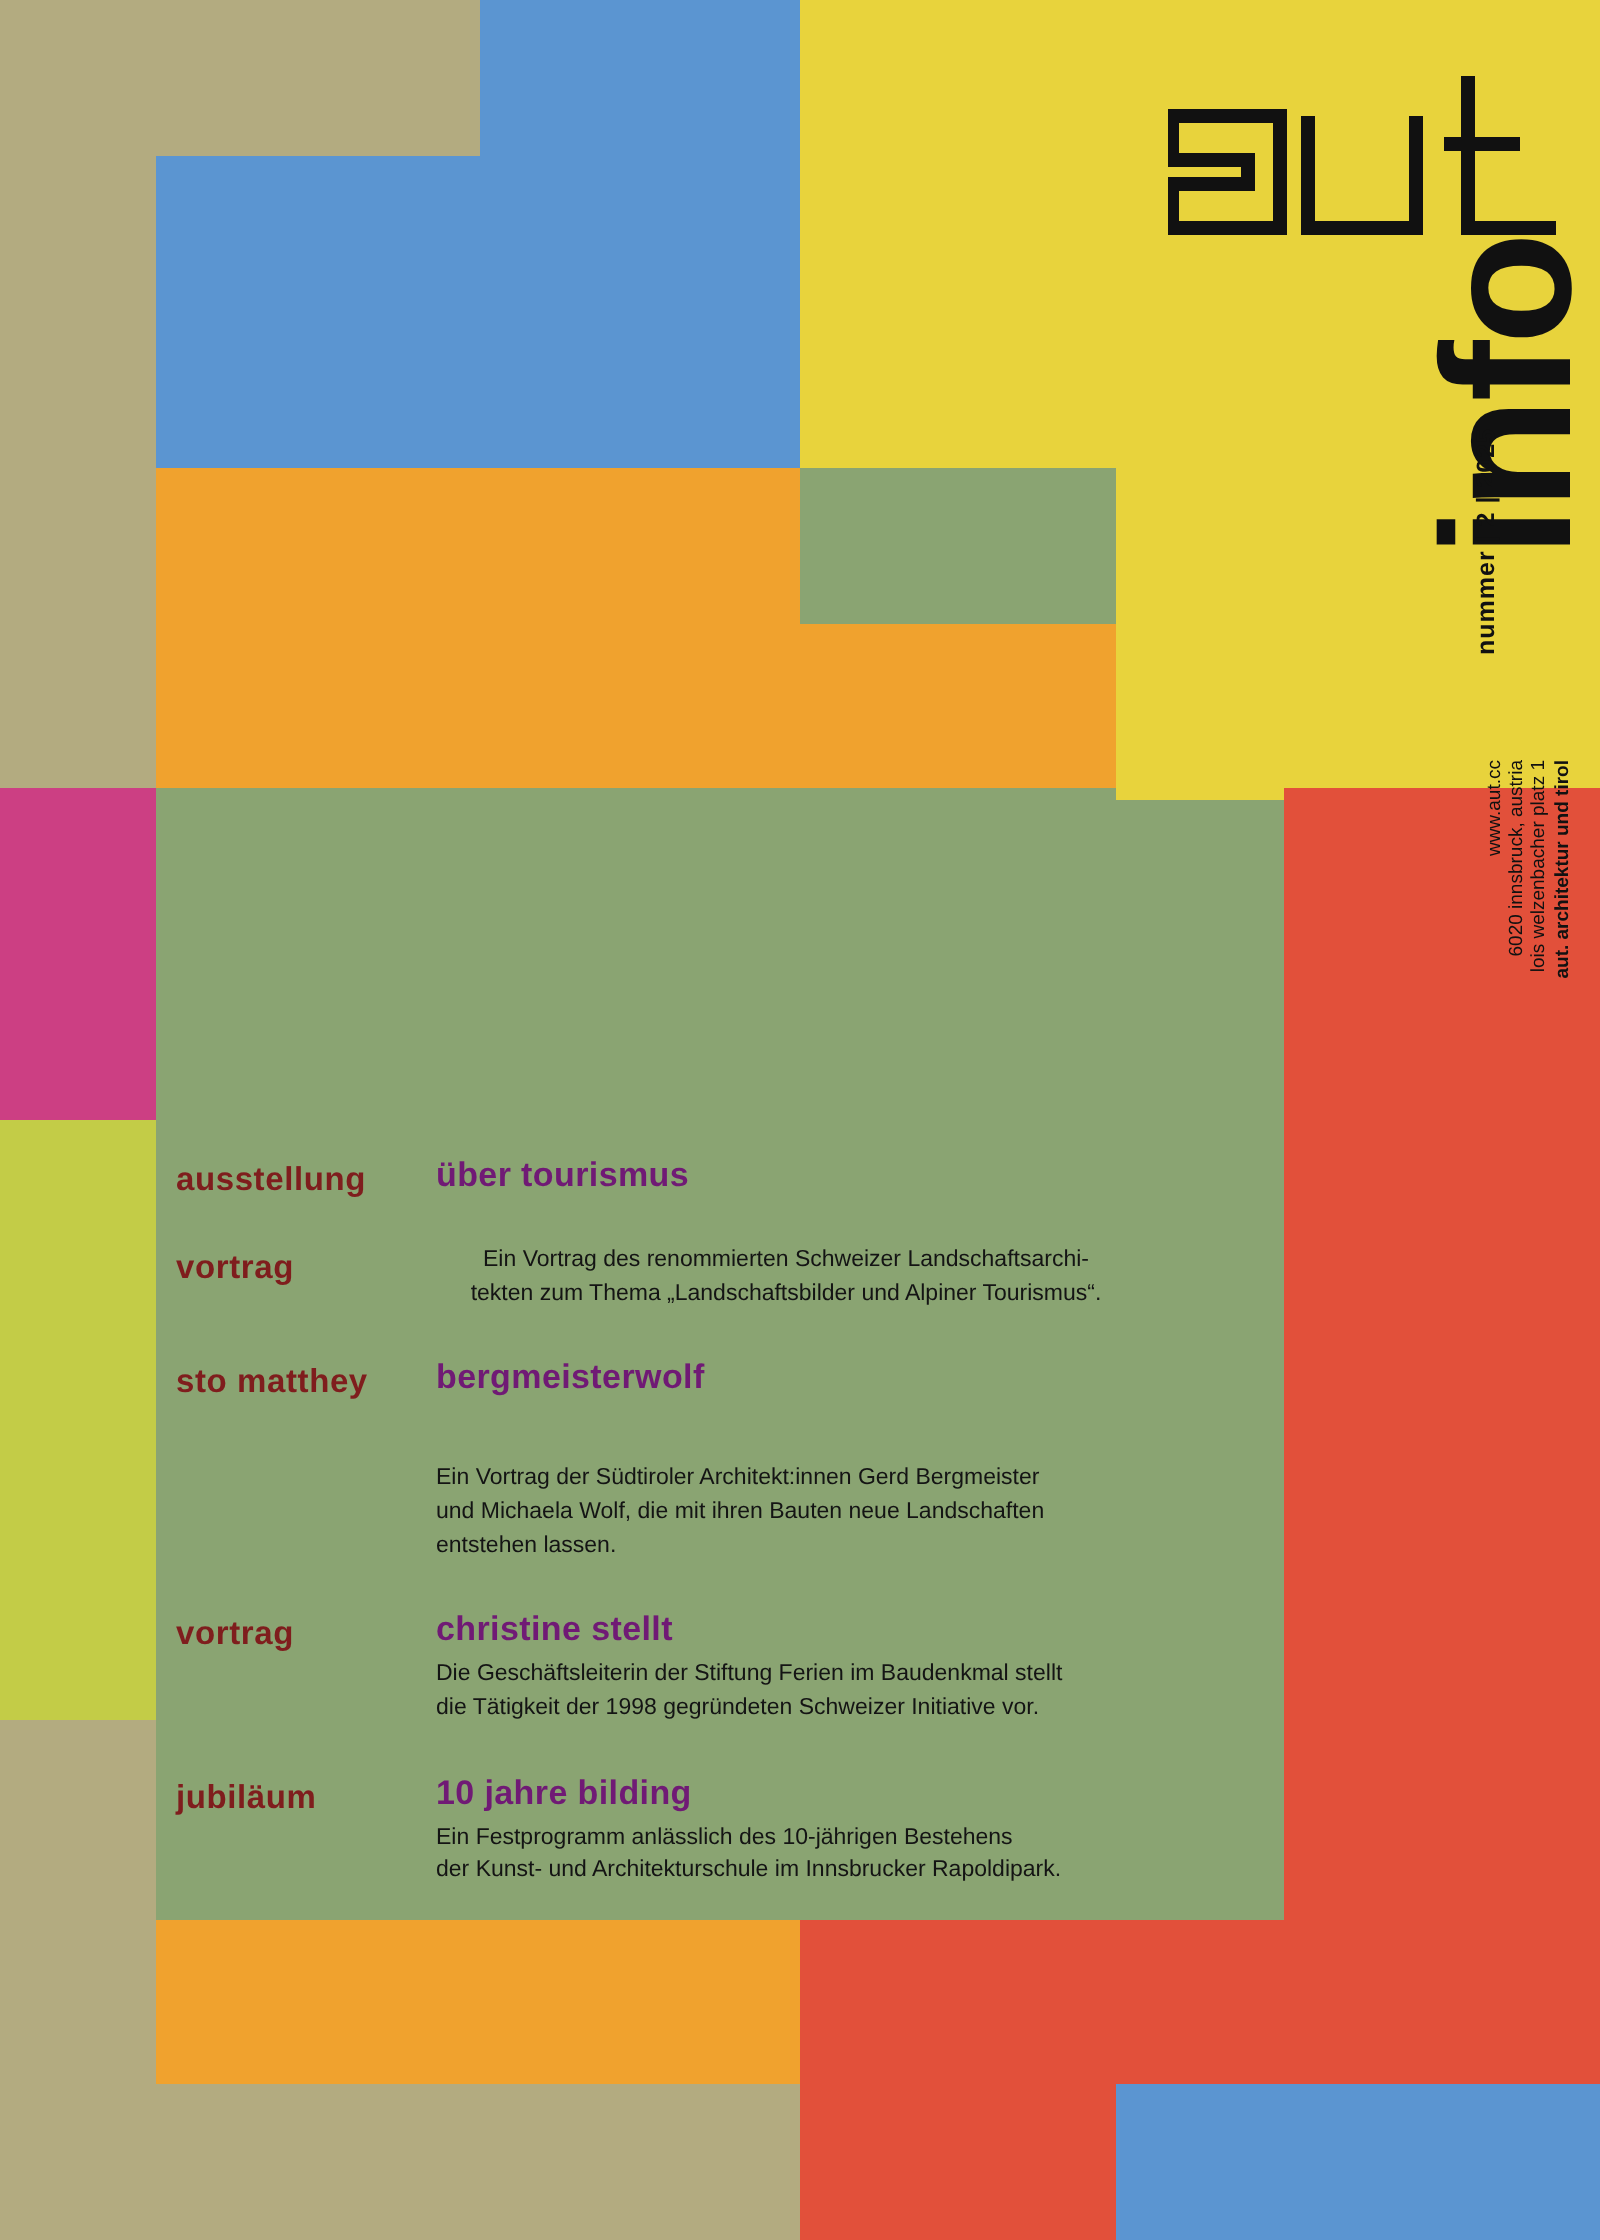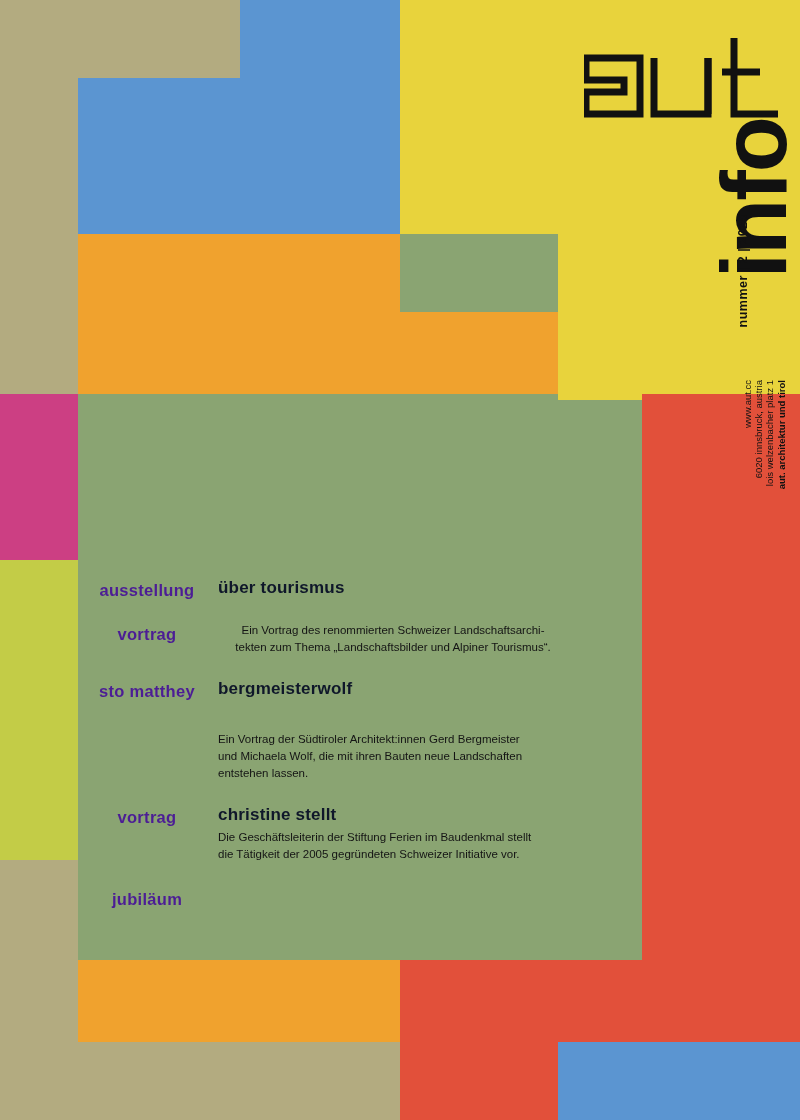--- a/index.html
+++ b/index.html
@@ -93,33 +93,33 @@
   }
   .entry {
     position: relative;
     margin-bottom: 24px;
   }
   .entry .cat {
     position: absolute;
     left: 0;
     top: 3px;
     width: 118px;
-    text-align: center;
+    text-align: left;
     font-size: 16.5px;
     font-weight: bold;
-    color: #4c1d95;
+    color: #7f1d1d;
     letter-spacing: 0.3px;
   }
   .entry .body {
     margin-left: 130px;
   }
   .entry .title {
     font-size: 17px;
     font-weight: bold;
-    color: #0f172a;
+    color: #701a75;
     letter-spacing: 0.2px;
     margin-bottom: 4px;
   }
   .entry .desc {
     font-size: 11.5px;
     color: #141414;
     line-height: 1.45;
   }
 </style>
 </head>
@@ -197,22 +197,27 @@
 und Michaela Wolf, die mit ihren Bauten neue Landschaften
 entstehen lassen.</div>
       </div>
     </div>
 
     <div class="entry">
       <div class="cat">vortrag</div>
       <div class="body">
         <div class="title">christine stellt</div>
         <div class="desc" style="white-space:pre-line;">Die Geschäftsleiterin der Stiftung Ferien im Baudenkmal stellt
-die Tätigkeit der 2005 gegründeten Schweizer Initiative vor.</div>
+die Tätigkeit der 1998 gegründeten Schweizer Initiative vor.</div>
       </div>
     </div>
 
     <div class="entry">
       <div class="cat">jubiläum</div>
+      <div class="body">
+        <div class="title">10 jahre bilding</div>
+        <div class="desc" style="white-space:pre-line;">Ein Festprogramm anlässlich des 10-jährigen Bestehens
+der Kunst- und Architekturschule im Innsbrucker Rapoldipark.</div>
+      </div>
     </div>
 
   </div>
 </div>
 
 </body></html>

